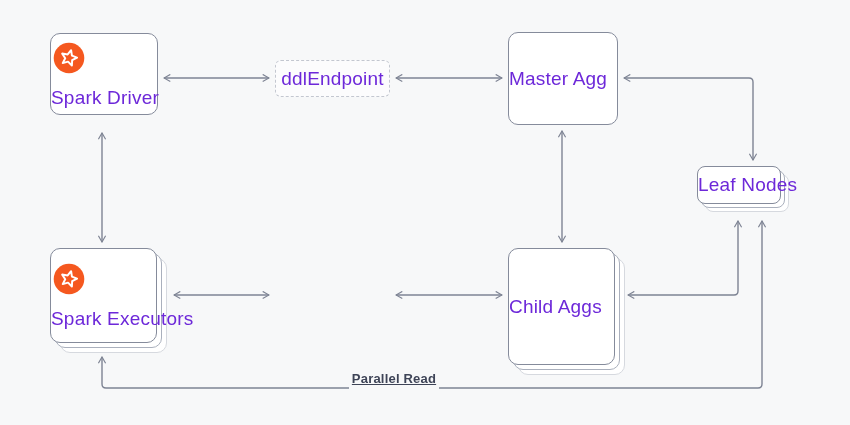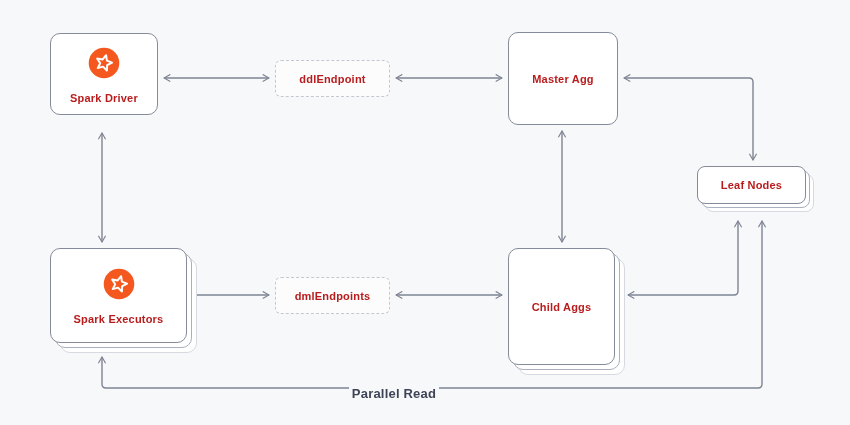--- a/index.html
+++ b/index.html
@@ -19,21 +19,21 @@
     width: 850px; height: 425px;
     pointer-events: none;
   }
   .node { position: absolute; }
   .card {
     position: absolute; inset: 0;
     background: #ffffff;
     border: 1.5px solid #858b9b;
     border-radius: 10px;
     display: flex; flex-direction: column;
-    align-items: center; justify-content: center;
+    align-items: flex-start; justify-content: center;
     gap: 11px;
     z-index: 3;
     box-sizing: border-box;
   }
   .stack-layer {
     position: absolute; inset: 0;
     background: #ffffff;
     border-radius: 10px;
     box-sizing: border-box;
   }
@@ -44,23 +44,23 @@
   .card.sm { border-radius: 8px; }
   .dashed-card {
     position: absolute; inset: 0;
     background: #fcfcfd;
     border: 1px dashed #c3c7d0;
     border-radius: 6px;
     display: flex; align-items: center; justify-content: center;
     box-sizing: border-box;
   }
   .node-label {
-    color: #b91c1c;
-    font-size: 11px;
-    font-weight: bold;
+    color: #6d28d9;
+    font-size: 19px;
+    font-weight: normal;
     letter-spacing: 0.2px;
     white-space: nowrap;
   }
   .edge-label {
     position: absolute;
     color: #3e4457;
     font-size: 13px;
     font-weight: bold;
     letter-spacing: 0.2px;
     text-align: center;
@@ -112,53 +112,48 @@
       <span class="node-label">ddlEndpoint</span>
     </div>
   </div>
 
   <div class="node" style="left:508px; top:32px; width:110px; height:93px;">
     <div class="card">
       <span class="node-label">Master Agg</span>
     </div>
   </div>
 
-  <div class="node stack-sm" style="left:697px; top:166px; width:109px; height:38px;">
+  <div class="node stack-sm" style="left:697px; top:166px; width:84px; height:38px;">
     <div class="stack-layer l2"></div>
     <div class="stack-layer l1"></div>
     <div class="card sm">
       <span class="node-label">Leaf Nodes</span>
     </div>
   </div>
 
-  <div class="node" style="left:50px; top:248px; width:107px; height:95px;padding-left:30px;">
+  <div class="node" style="left:50px; top:248px; width:107px; height:95px;">
     <div class="stack-layer l2"></div>
     <div class="stack-layer l1"></div>
     <div class="card">
       <span class="spark-icon-wrap">
         <svg width="36" height="36" viewBox="0 0 40 40">
           <circle cx="20" cy="20" r="17" fill="#f5581f"></circle>
           <g transform="rotate(15 20 20)">
             <path d="M20,11 L22.47,16.6 L28.56,17.22 L23.99,21.3 L25.29,27.28 L20,24.2 L14.71,27.28 L16.01,21.3 L11.44,17.22 L17.53,16.6 Z" fill="none" stroke="#ffffff" stroke-width="2.2" stroke-linejoin="round"></path>
           </g>
         </svg>
       </span>
       <span class="node-label">Spark Executors</span>
     </div>
   </div>
 
-  <div class="node" style="left:275px; top:277px; width:115px; height:37px;">
-    <div class="dashed-card">
-      <span class="node-label">dmlEndpoints</span>
-    </div>
-  </div>
 
   <div class="node" style="left:508px; top:248px; width:107px; height:117px;">
     <div class="stack-layer l2"></div>
     <div class="stack-layer l1"></div>
     <div class="card">
       <span class="node-label">Child Aggs</span>
     </div>
   </div>
 
-  <div class="edge-label" style="left:330px; top:386px; width:128px;">Parallel Read</div>
+  <div class="edge-label" style="left:330px; top:371px; width:128px;text-decoration:underline;">Parallel Read</div>
 
 </div>
 
 </body></html>

